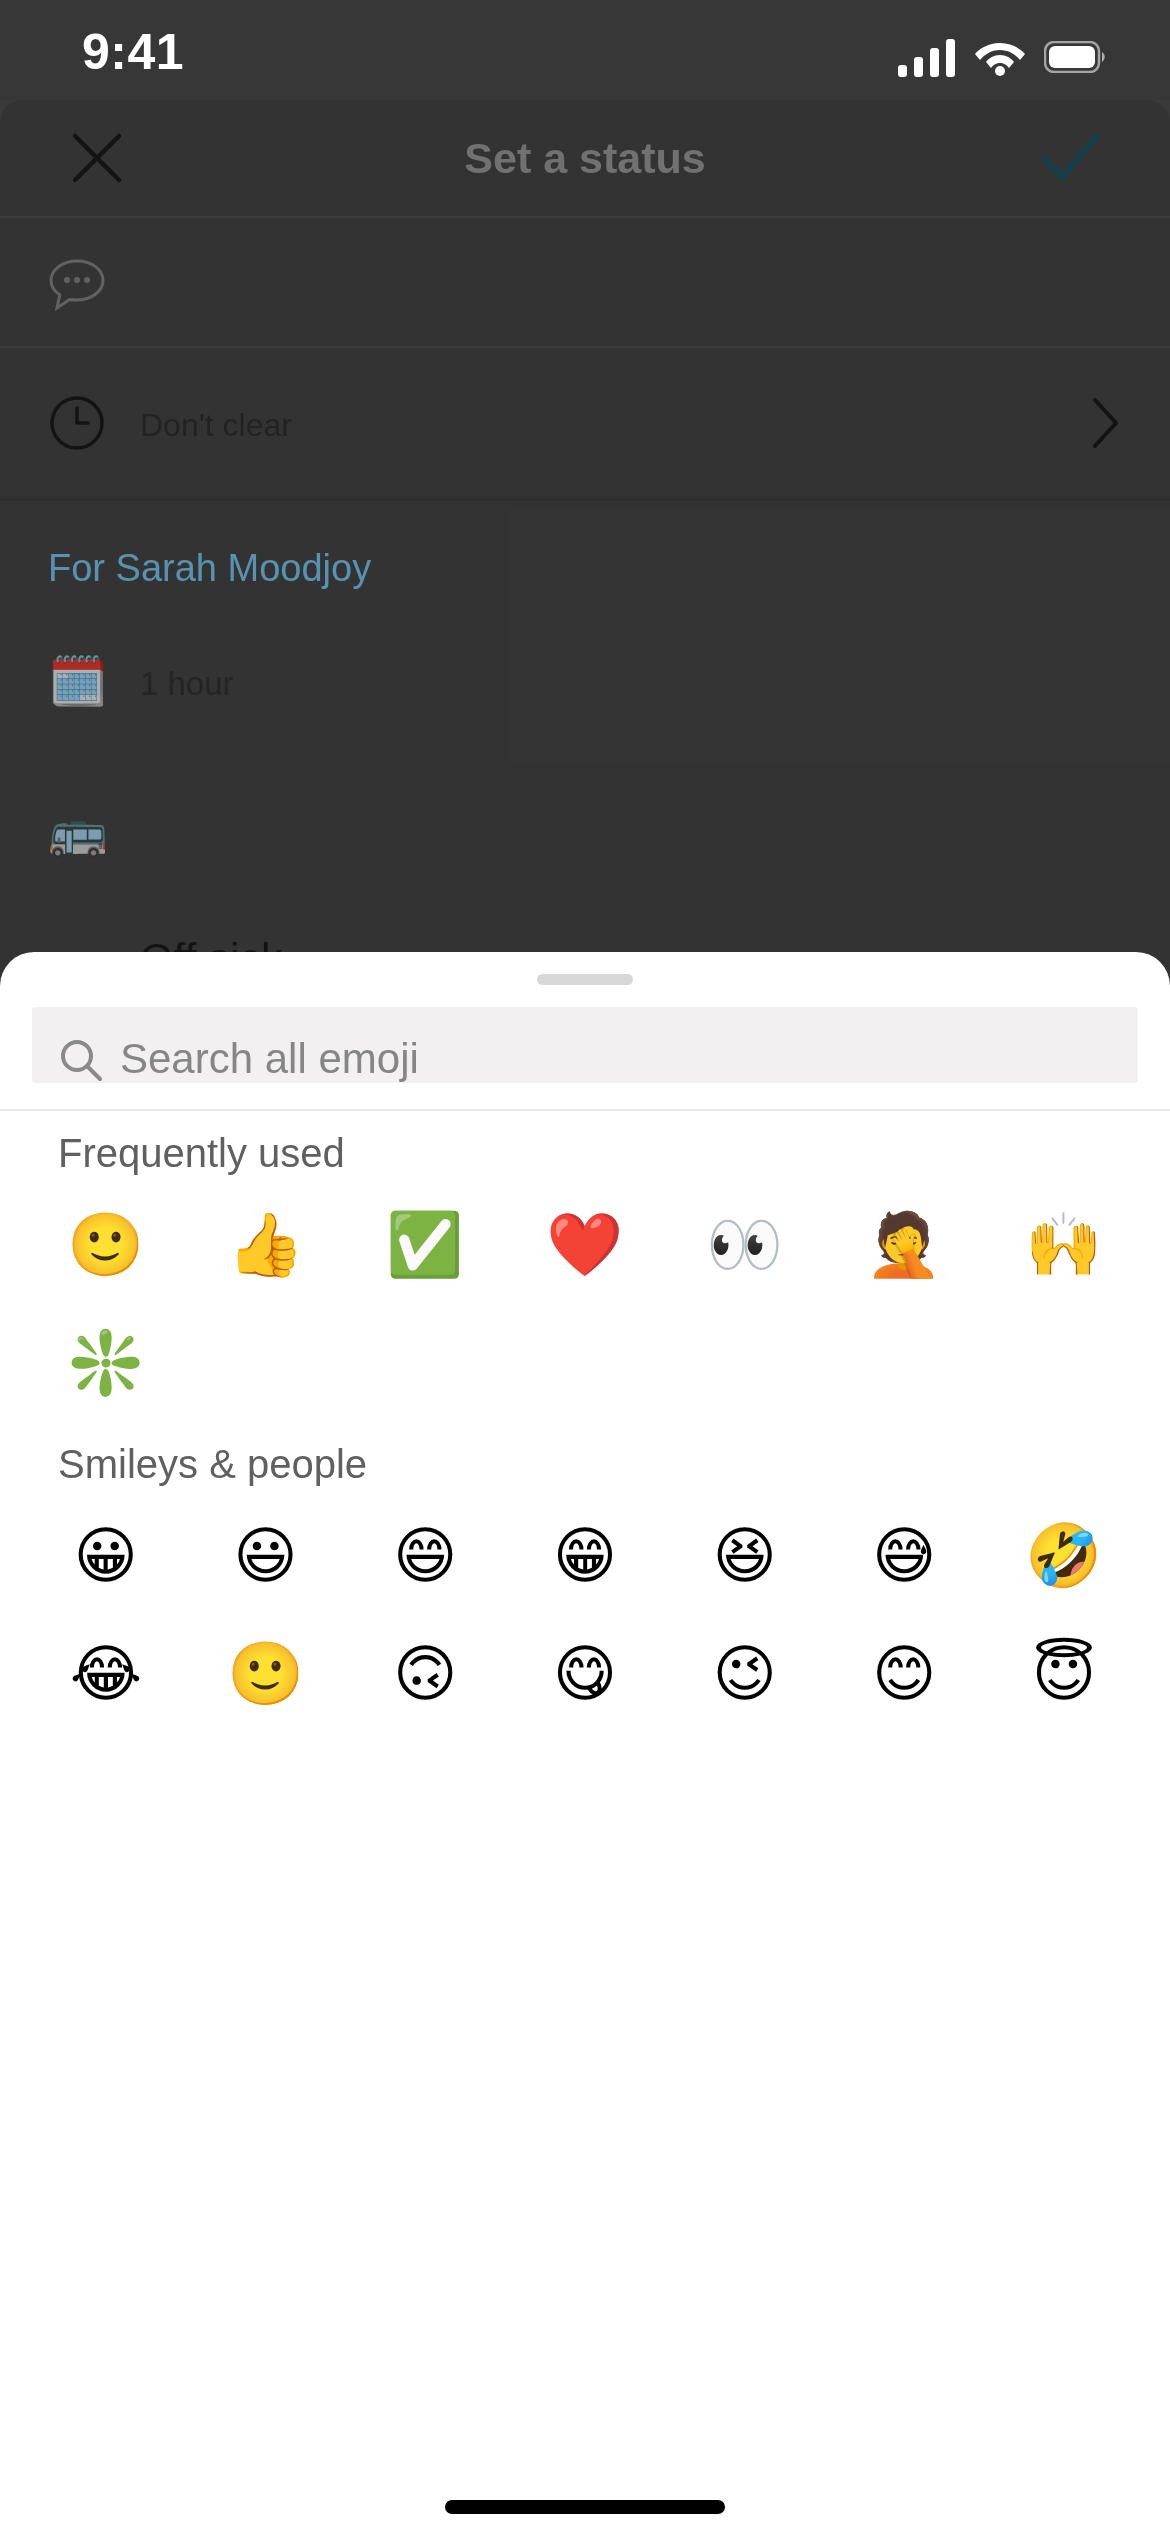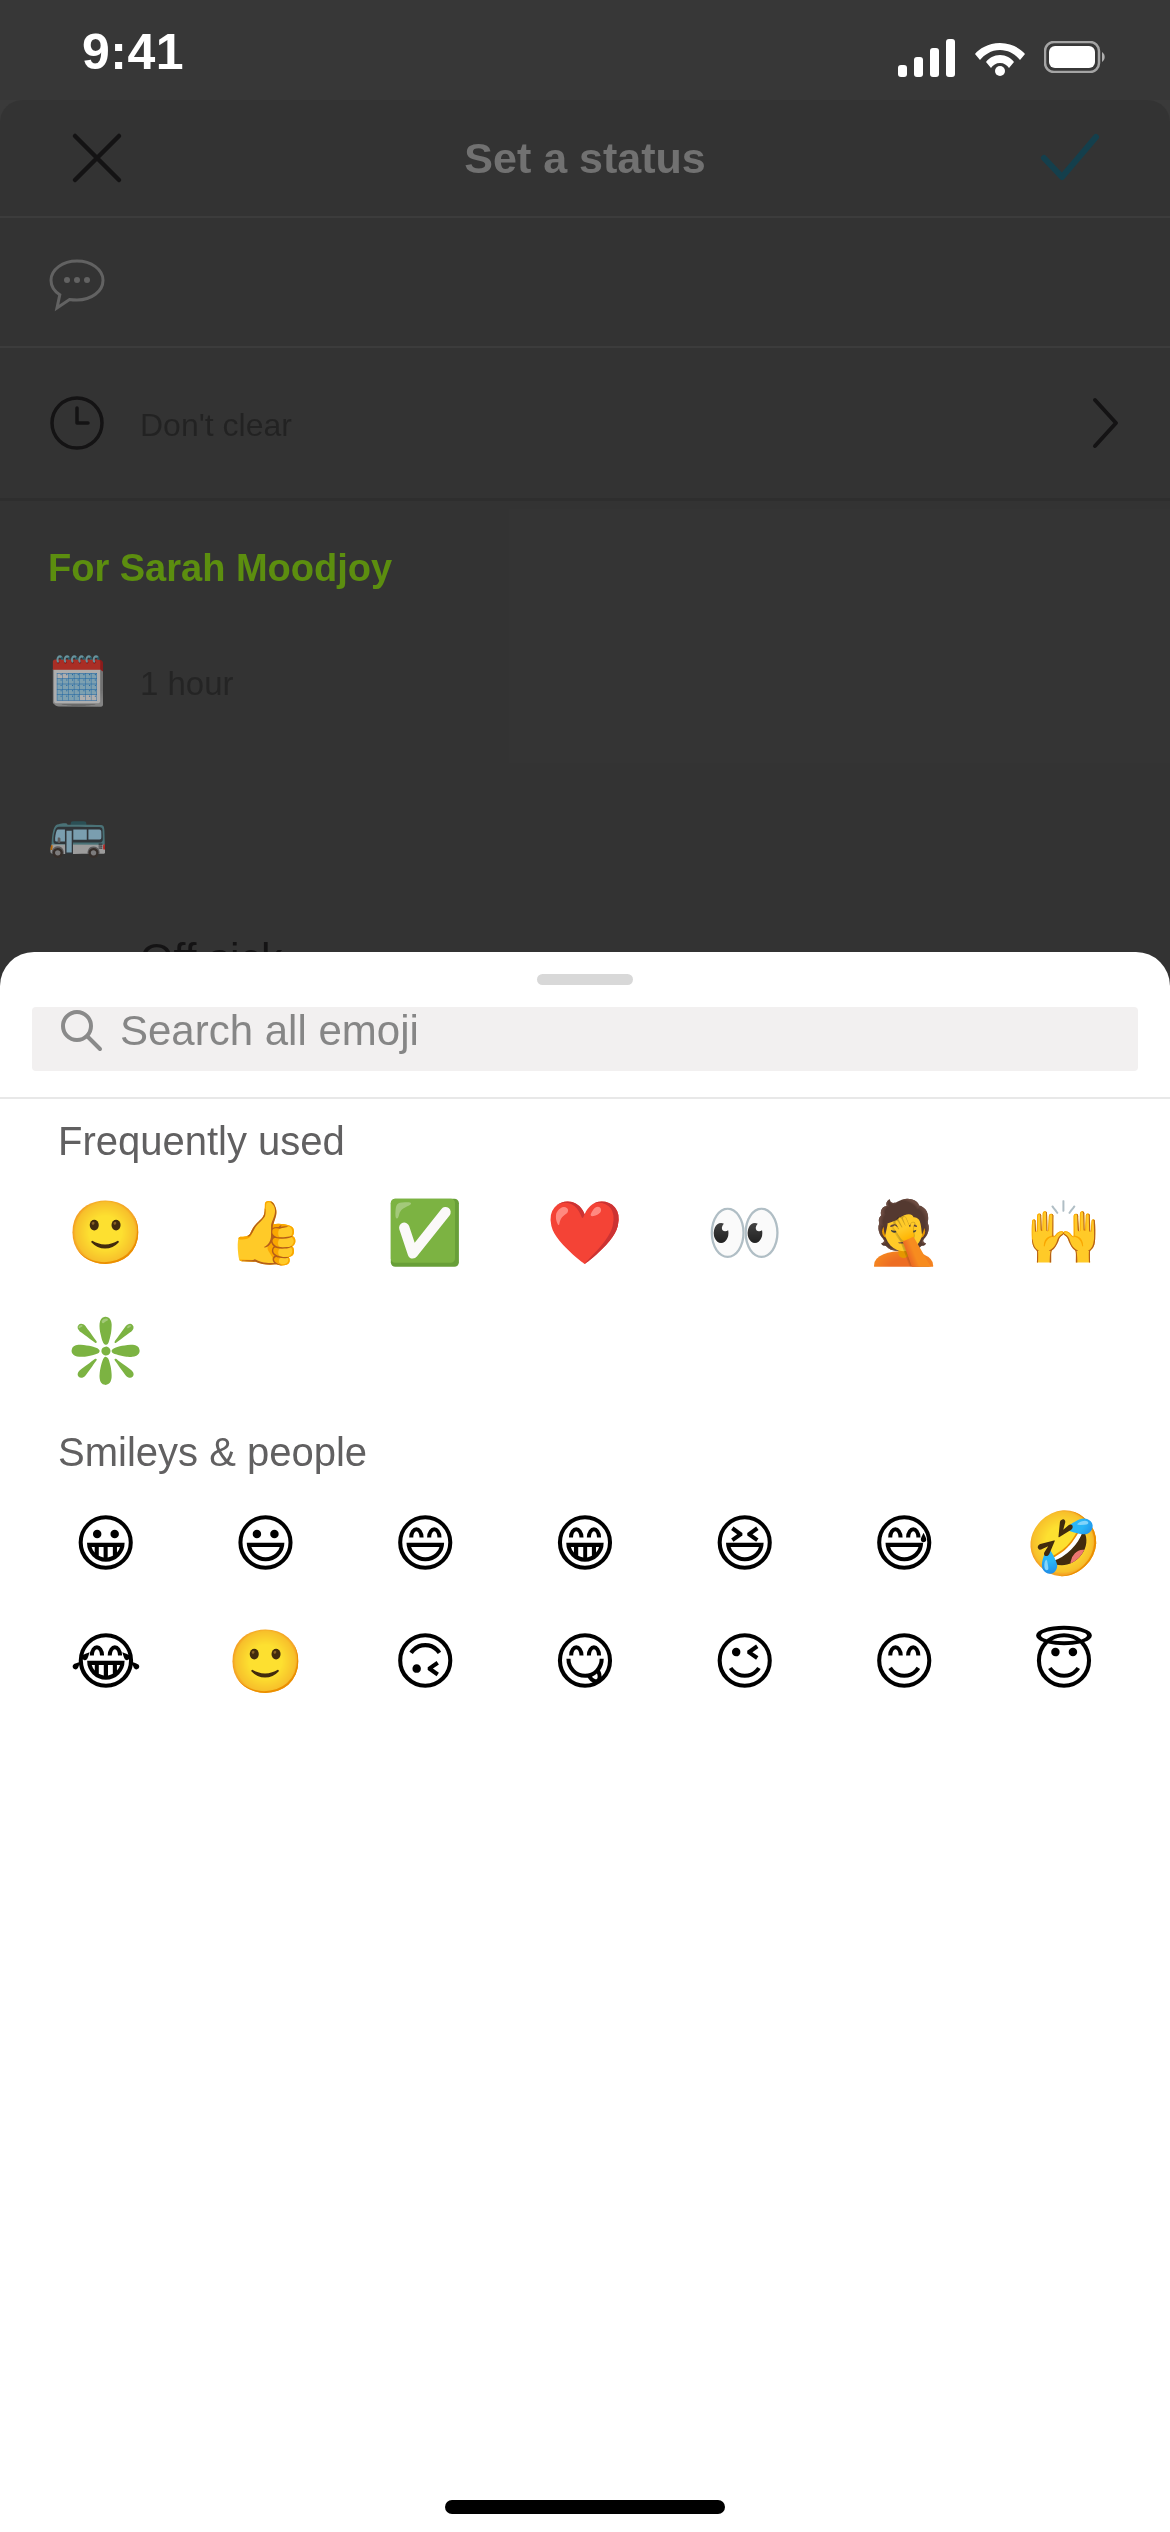--- a/index.html
+++ b/index.html
@@ -74,21 +74,21 @@
   .row-body { flex:1; display:flex; flex-direction:column; justify-content:center; }
   .row-title { font-size:43px; color:#1d1c1d; line-height:1.18; }
   .row-sub { font-size:32px; color:#2a2a2a; opacity:.72; margin-top:4px; }
   .row-chev { display:flex; align-items:center; padding-left:20px; }
 
   .status-input-row { align-items:center; min-height:128px; padding-top:6px; }
   .clear-row { align-items:center; min-height:150px; }
 
   .section-head {
     padding:46px 68px 16px 48px;
-    font-size:38px; font-weight:700; color:#84cc16;
+    font-size:38px; font-weight:400; color:#7dd3fc;
   }
 
   .preset {
     display:flex; align-items:center;
     padding:14px 48px;
     min-height:150px;
   }
   .preset-emoji {
     width:92px; flex:0 0 92px; font-size:48px;
     display:flex; align-items:center;
@@ -106,22 +106,22 @@
     z-index:10;
     overflow:hidden;
   }
   .grabber {
     width:96px; height:11px; border-radius:6px;
     background:#d8d8d8;
     margin:22px auto 0 auto;
   }
   .search-wrap { padding:22px 32px 26px 32px; }
   .searchbar {
-    display:flex; align-items:flex-start;
-    height:64px; border-radius:4px;
+    display:flex; align-items:flex-end;
+    height:76px; border-radius:4px;
     background:#f2f0f0;
     padding:0 26px;
   }
   .search-ico { flex:0 0 auto; margin-right:16px; display:flex; }
   .search-input {
     border:none; outline:none; background:transparent;
     font-family:"Liberation Sans", sans-serif;
     font-size:42px; color:#1d1c1d; width:100%;
   }
   .search-input::placeholder { color:#868686; }

